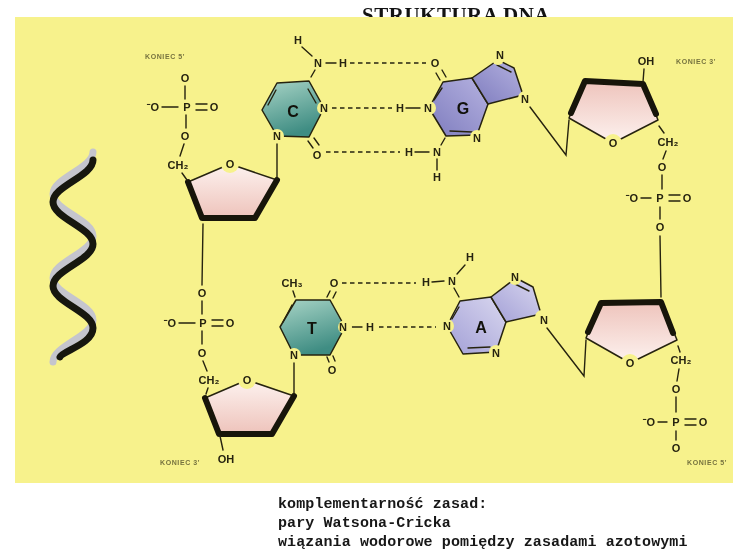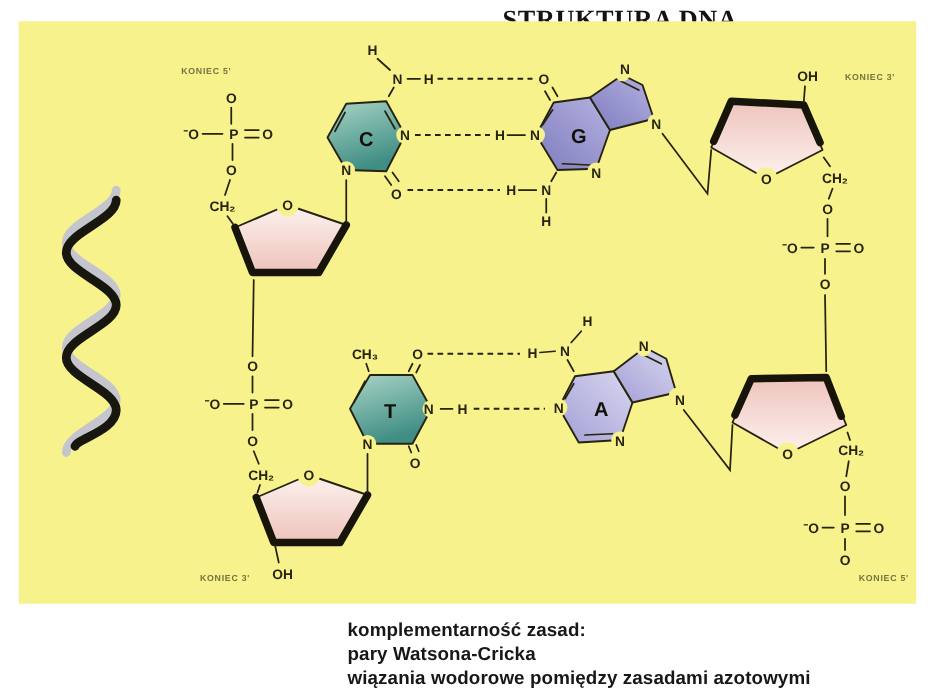--- a/index.html
+++ b/index.html
@@ -1,22 +1,22 @@
 <!DOCTYPE html>
 <html><head>
 <meta charset="utf-8">
 <style>
   html,body{margin:0;padding:0;background:#ffffff;}
   .stage{position:relative;width:744px;height:560px;background:#ffffff;overflow:hidden;
          font-family:"Liberation Sans",sans-serif;}
-  .title{position:absolute;top:3px;left:496px;transform:translateX(-50%);
+  .title{position:absolute;top:3px;left:456px;transform:translateX(-50%);
          font-family:"Liberation Serif",serif;font-weight:bold;font-size:21px;
          letter-spacing:.5px;color:#131313;white-space:nowrap;}
   .caption{position:absolute;left:278px;top:495px;font-size:15px;font-weight:bold;
-           color:#171717;line-height:19px;letter-spacing:.1px;}
+           color:#171717;line-height:19px;letter-spacing:.1px;font-family:Liberation Mono, monospace;}
   svg{position:absolute;left:0;top:0;}
   .bond{stroke:#26230f;stroke-width:1.4;fill:none;stroke-linecap:round;}
   .hbond{stroke:#26230f;stroke-width:1.6;fill:none;stroke-dasharray:4.5,3.5;stroke-linecap:butt;}
   .thick{stroke:#17150a;stroke-width:6;fill:none;stroke-linejoin:round;stroke-linecap:round;}
   .ring{stroke:#26230f;stroke-width:1.5;stroke-linejoin:round;}
   .notch{fill:#f7f28c;stroke:none;}
   .atom{font-family:"Liberation Sans",sans-serif;font-size:11px;font-weight:bold;
         fill:#262310;text-anchor:middle;}
   .base{font-family:"Liberation Sans",sans-serif;font-size:16px;font-weight:bold;
         fill:#11110a;text-anchor:middle;}

